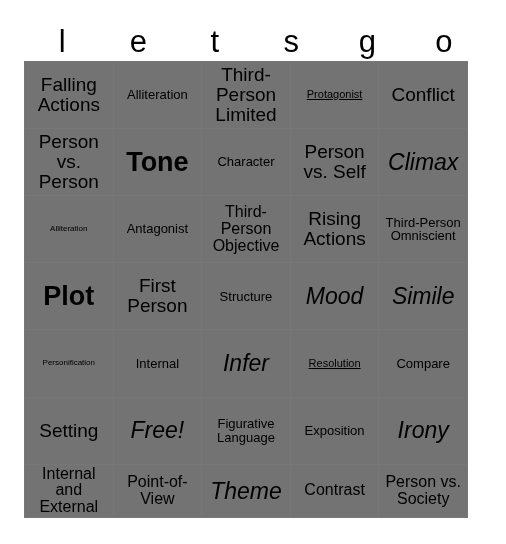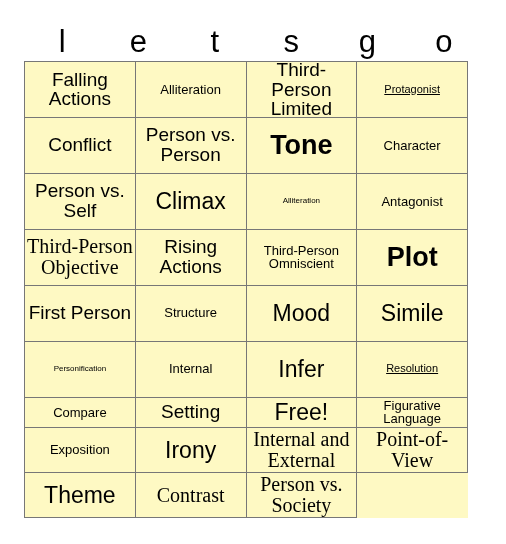--- a/index.html
+++ b/index.html
@@ -44,26 +44,26 @@
     box-sizing: border-box;
   }
   
   #grid {
     position: absolute;
     left: 24px;
     top: 61px;
     width: 444px;
     height: 457px;
     display: grid;
-    grid-template-columns: repeat(4, 1fr);
+    grid-template-columns: repeat(5, 1fr);
     grid-template-rows: repeat(6, 1fr);
     border-top: 1px solid #777;
     border-left: 1px solid #777;
     box-sizing: border-box;
-    background: #fef9c3;
+    background: #737373;
   }
   .cell {
     border-right: 1px solid #777;
     border-bottom: 1px solid #777;
     box-sizing: border-box;
     display: flex;
     align-items: center;
     justify-content: center;
     text-align: center;
     padding: 1px 2px;
@@ -71,23 +71,23 @@
   }
   .cell .txt {
     display: block;
     width: 100%;
     line-height: 1.05;
     word-break: break-word;
     hyphens: none;
   }
   
   .s-xxl .txt { font-size: 27px; font-weight: bold; }
-  .s-xl  .txt { font-size: 23px; }
+  .s-xl  .txt { font-size: 23px; font-style: italic; }
   .s-lg  .txt { font-size: 19px; }
-  .s-md  .txt { font-size: 20px; font-family: Liberation Serif, serif; }
+  .s-md  .txt { font-size: 16px; }
   .s-sm  .txt { font-size: 13px; }
   .s-xs  .txt { font-size: 11px; text-decoration: underline; }
   .s-xxs .txt { font-size: 8px; }
 </style>
 </head>
 <body>
 
 <div id="card">
 
   <div id="header-row">

